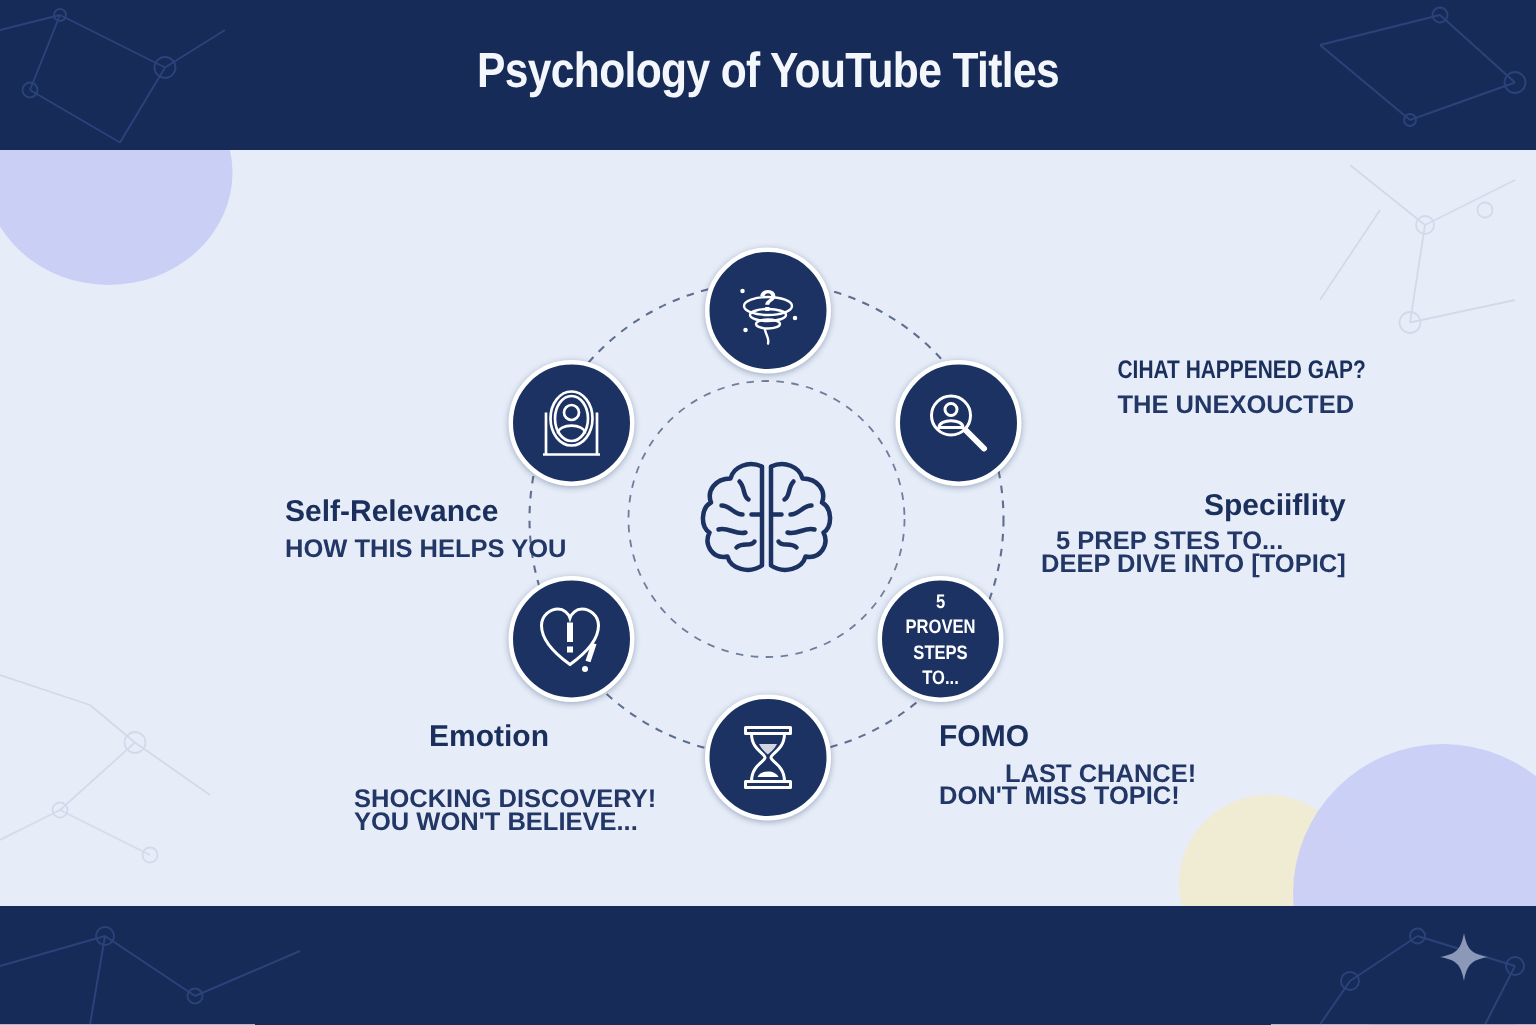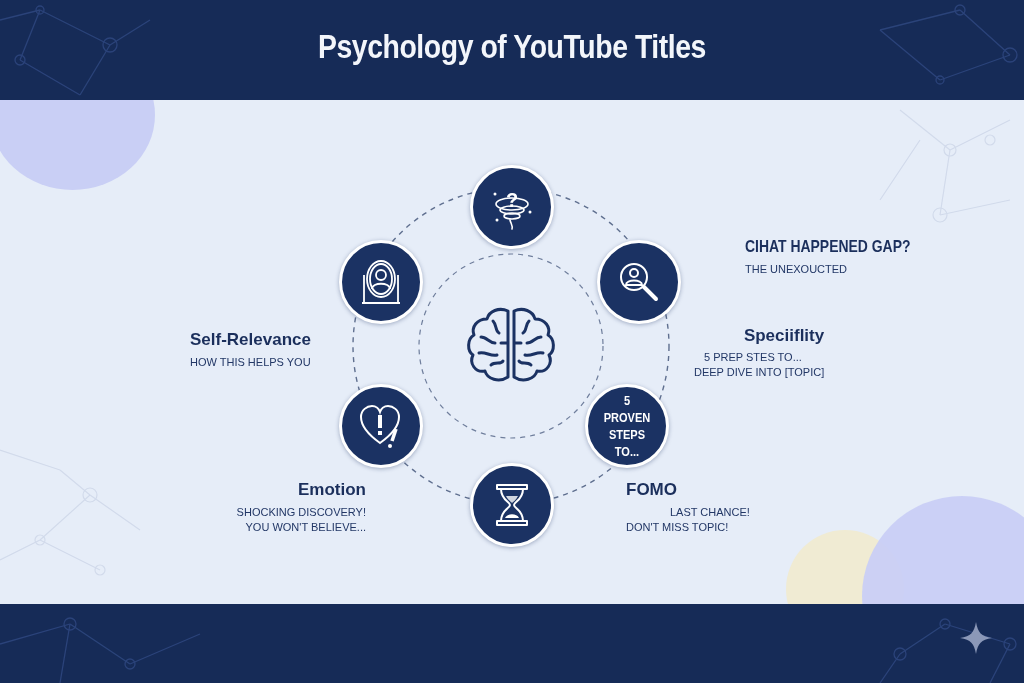--- a/index.html
+++ b/index.html
@@ -7,22 +7,22 @@
   .header{position:absolute;left:0;top:0;width:1024px;height:100px;background:#162b57;overflow:hidden;padding-left:33px;}
   .footer{position:absolute;left:0;top:604px;width:1024px;height:79px;background:#162b57;overflow:hidden;}
   .title{position:absolute;left:0;top:28px;width:1024px;text-align:center;color:#f3f6fb;font-size:33px;font-weight:bold;letter-spacing:-0.5px;transform:scaleX(0.86);}
   .net{position:absolute;left:0;top:0;}
   .blob{position:absolute;border-radius:50%;}
   .stage{position:absolute;left:0;top:0;width:1024px;height:683px;}
   .node{position:absolute;width:78px;height:78px;border-radius:50%;background:#1b3263;border:3px solid #ffffff;box-shadow:0 1px 4px rgba(20,40,90,0.35);display:flex;align-items:center;justify-content:center;}
   .node svg{display:block;}
   .node-text{color:#fff;font-weight:bold;font-size:13px;line-height:17px;text-align:center;transform:scaleX(0.85);}
   .label{position:absolute;color:#1b2f5c;}
-  .label .head{font-weight:bold;font-size:17px;transform-origin:left;white-space:nowrap;}
-  .label .sub{font-size:11px;font-weight:normal;line-height:15px;white-space:nowrap;color:#223766;}
+  .label .head{font-weight:bold;font-size:20px;transform-origin:left;white-space:nowrap;}
+  .label .sub{font-size:17px;font-weight:bold;line-height:15px;white-space:nowrap;color:#223766;}
   .right-al{text-align:right;}
   .star{position:absolute;left:958px;top:620px;}
 </style>
 </head>
 <body>
 
 <div class="blob" style="left:-10px;top:40px;width:165px;height:150px;background:#c9cff5;"></div>
 <div class="blob" style="left:786px;top:530px;width:118px;height:118px;background:#f0ebd3;"></div>
 <div class="blob" style="left:862px;top:496px;width:200px;height:200px;background:#c9cff5;opacity:0.95;"></div>
 
@@ -194,20 +194,20 @@
 </div>
 
 <div class="label" style="left:626px;top:480px;">
   <div class="head">FOMO</div>
   <div class="sub" style="margin-top:5px;margin-left:44px;">LAST CHANCE!</div>
   <div class="sub">DON'T MISS TOPIC!</div>
 </div>
 
 <div class="label right-al" style="left:236px;top:480px;width:130px;">
   <div class="head">Emotion</div>
-  <div class="sub" style="margin-top:5px;">SHOCKING DISCOVERY!</div>
+  <div class="sub" style="margin-top:22px;">SHOCKING DISCOVERY!</div>
   <div class="sub">YOU WON'T BELIEVE...</div>
 </div>
 
 <div class="label" style="left:190px;top:330px;">
   <div class="head">Self-Relevance</div>
   <div class="sub" style="margin-top:5px;">HOW THIS HELPS YOU</div>
 </div>
 
 </body></html>

